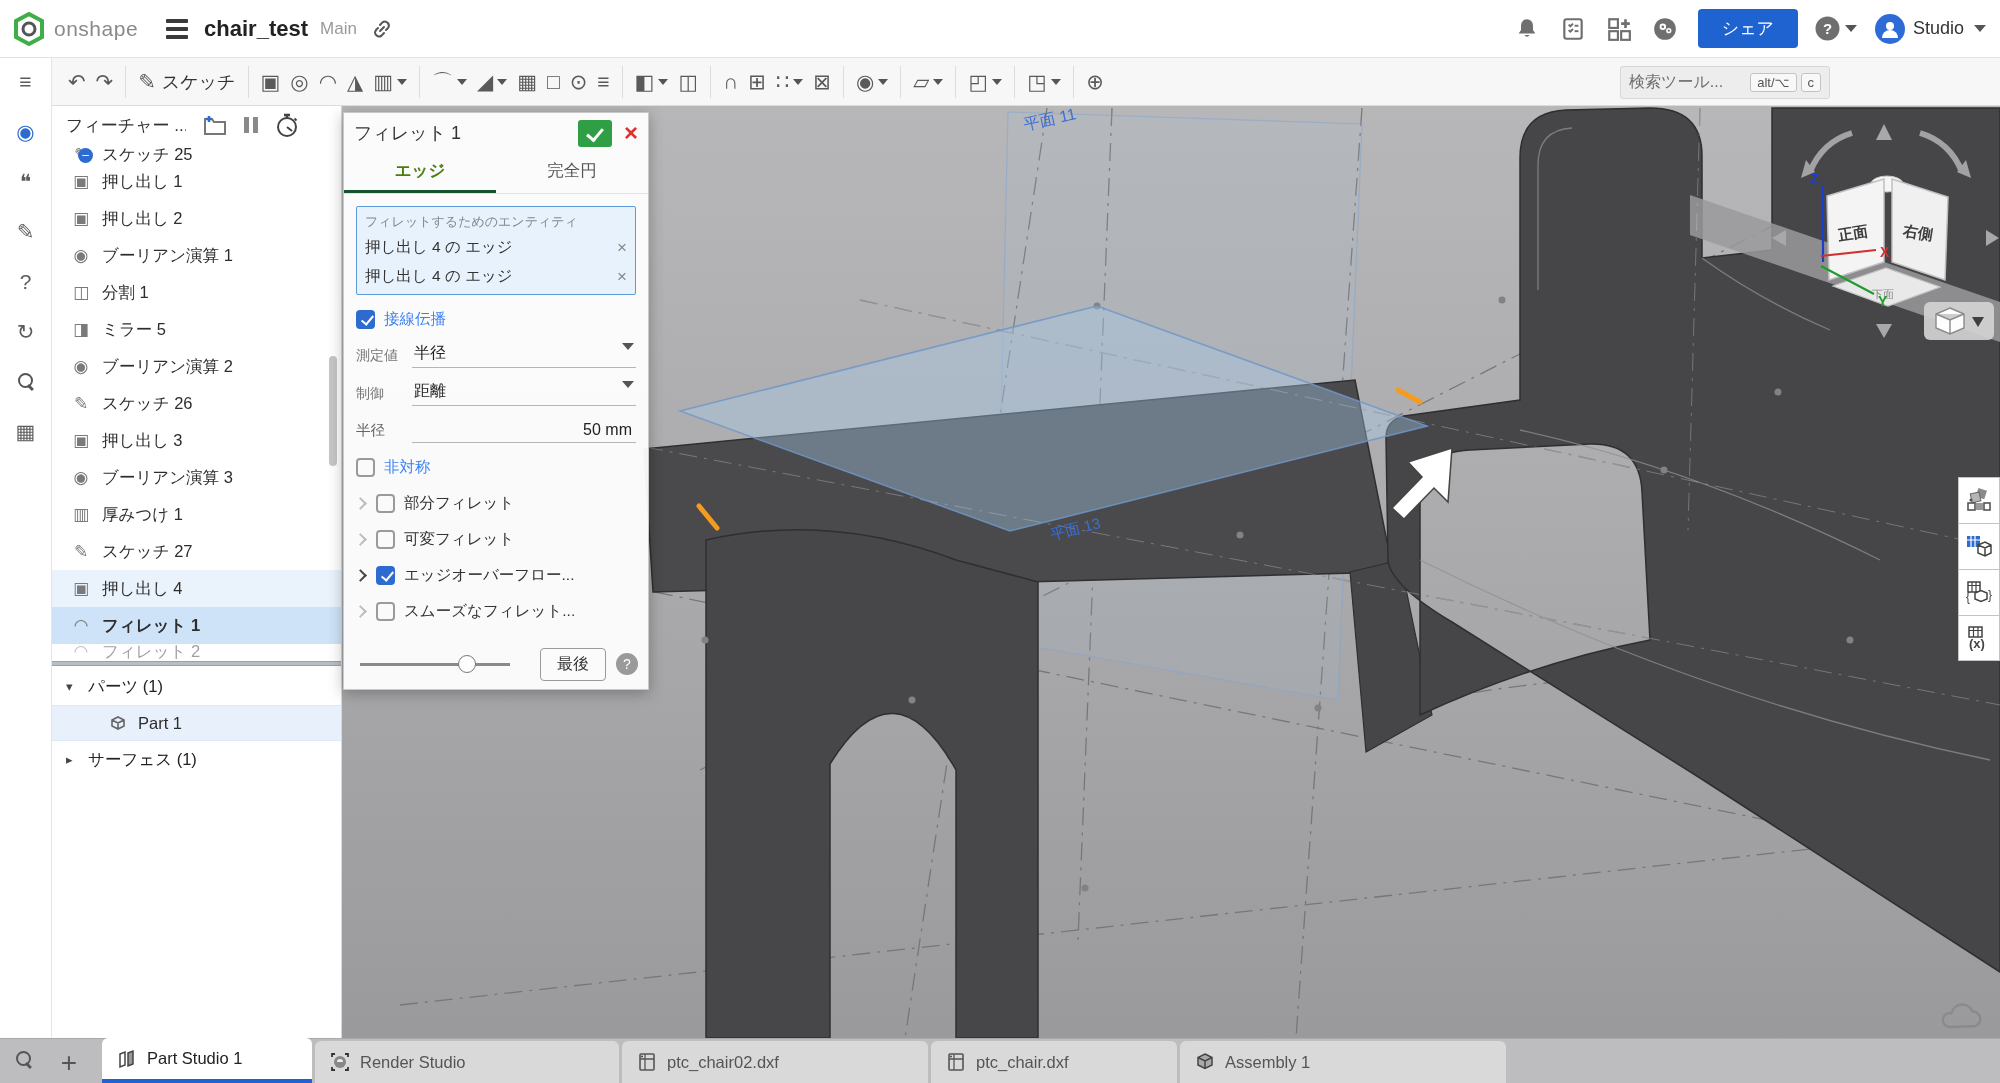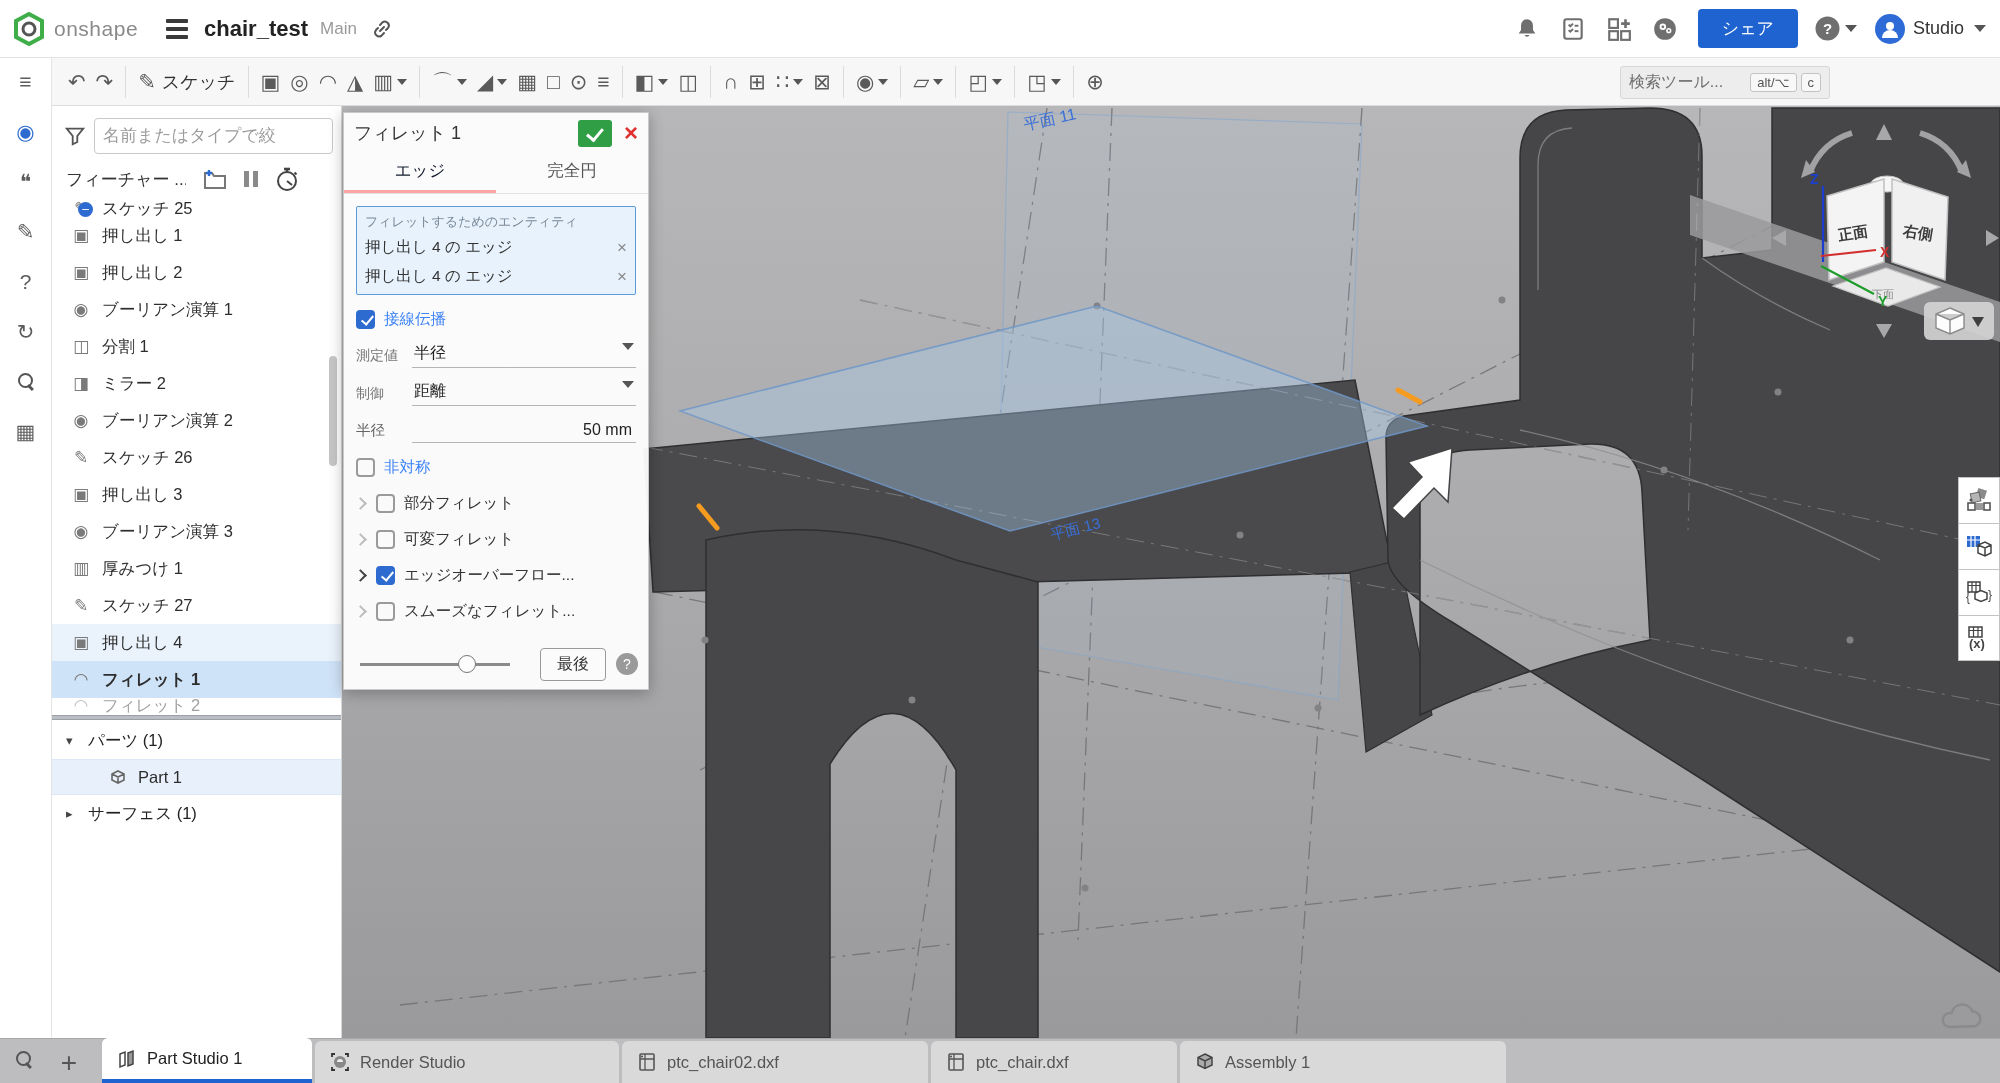--- a/index.html
+++ b/index.html
@@ -93,21 +93,21 @@
     z-index:22; }
   .dlg-title { display:flex; align-items:center; height:40px; padding:0 10px; }
   .dlg-title .t { font-size:18px; color:#333; flex:1; }
   .commit { width:34px; height:27px; background:#2f9e44; border-radius:3px; margin-right:12px;
     position:relative; cursor:pointer;}
   .commit::after { content:""; position:absolute; left:12px; top:5px; width:7px; height:13px;
     border:solid #fff; border-width:0 3px 3px 0; transform:rotate(40deg);}
   .dlg-close { color:#e03131; font-size:24px; font-weight:bold; cursor:pointer; line-height:24px;}
   .dlg-tabs { display:flex; border-bottom:1px solid #e2e2e2; }
   .dlg-tab { flex:1; text-align:center; font-size:16.5px; padding:7px 0 8px; color:#555; cursor:pointer;}
-  .dlg-tab.active { color:#0f172a; border-bottom:3px solid #fca5a5; }
+  .dlg-tab.active { color:#4d7c0f; border-bottom:3px solid #14532d;font-weight:bold; }
   .dlg-body { padding:12px 12px 0 12px; }
   .ebox { border:1px solid #5b9bd9; background:#e7f2fc; border-radius:2px; }
   .ebox .eh { font-size:13px; color:#7a8a99; padding:6px 8px 2px; }
   .erow { display:flex; align-items:center; font-size:15.5px; color:#333; padding:4px 8px;text-align:right; }
   .erow .x { margin-left:auto; color:#888; font-size:17px; cursor:pointer; }
   .cbrow { display:flex; align-items:center; gap:9px; margin-top:14px; font-size:15.5px; color:#3b82f6; }
   .cb { width:19px; height:19px; border:2px solid #9a9a9a; border-radius:4px; flex:none; cursor:pointer;}
   .cb.on { background:#2e6bd0; border-color:#2e6bd0; }
   .cb.on::after { content:""; display:block; width:5px; height:10px; border:solid #fff;
     border-width:0 2.5px 2.5px 0; transform:rotate(40deg); margin:1px 0 0 6px;}
@@ -459,26 +459,20 @@
       <span class="strip-ic">❝</span>
       <span class="strip-ic">✎</span>
       <span class="strip-ic">?</span>
       <span class="strip-ic">↻</span>
       <span class="strip-ic"><span class="mag"></span></span>
       <span class="strip-ic">▦</span>
     </div>
   </div>
 
 <div class="fpanel">
-  <div class="filter-row">
-    <svg width="24" height="24" viewBox="0 0 24 24">
-      <path d="M3 4 H21 L14.5 12 V18.5 L9.5 21 V12 Z" fill="none" stroke="#555" stroke-width="2"></path>
-    </svg>
-    <input class="filter-input" placeholder="名前またはタイプで絞" style="">
-  </div>
   <div class="fheader">
     <span class="ttl">フィーチャー ...</span>
     <svg class="hic" width="26" height="24" viewBox="0 0 26 24">
       <path d="M3 6 h7 l2 3 h11 v12 H3 Z" fill="none" stroke="#777" stroke-width="2"></path>
       <path d="M7 3 v6 M4 6 h6" stroke="#2e6bd0" stroke-width="2.4"></path>
     </svg>
     <span class="hic pause-ic">
         <i></i>
         <i></i>
       </span>
@@ -507,21 +501,21 @@
       <div class="trow">
         <span class="ic">◉</span>
         <span>ブーリアン演算 1</span>
       </div>
       <div class="trow">
         <span class="ic">◫</span>
         <span>分割 1</span>
       </div>
       <div class="trow">
         <span class="ic">◨</span>
-        <span>ミラー 2</span>
+        <span>ミラー 5</span>
       </div>
       <div class="trow">
         <span class="ic">◉</span>
         <span>ブーリアン演算 2</span>
       </div>
       <div class="trow">
         <span class="ic">✎</span>
         <span>スケッチ 26</span>
       </div>
       <div class="trow">

